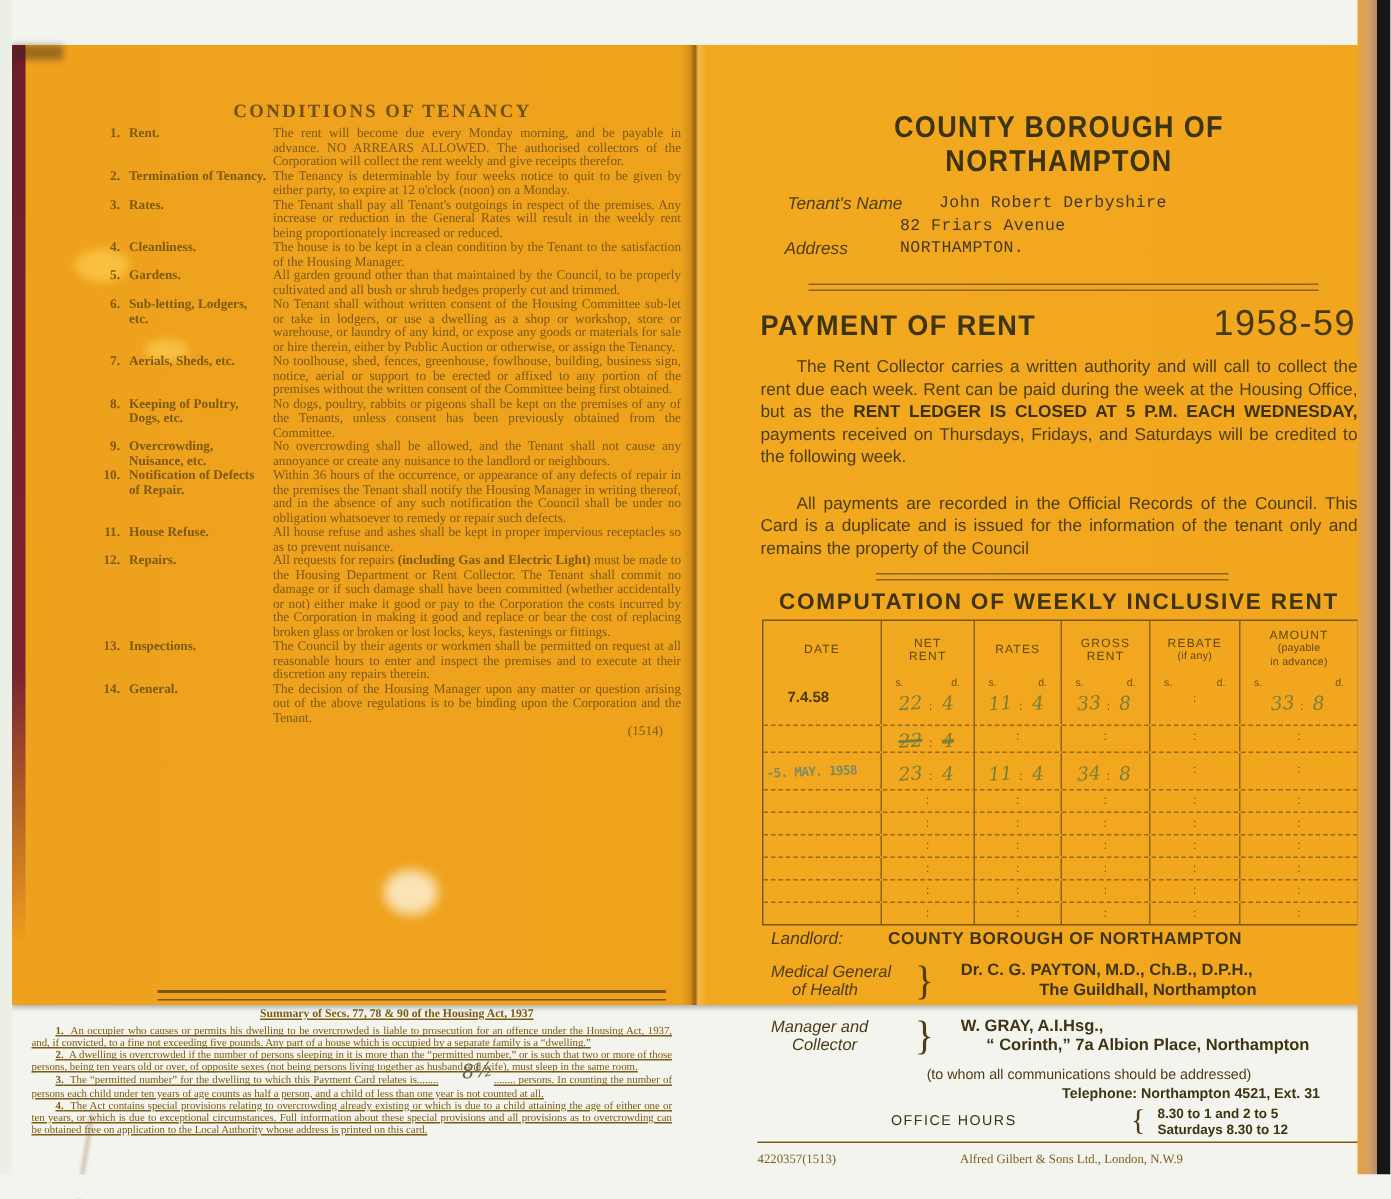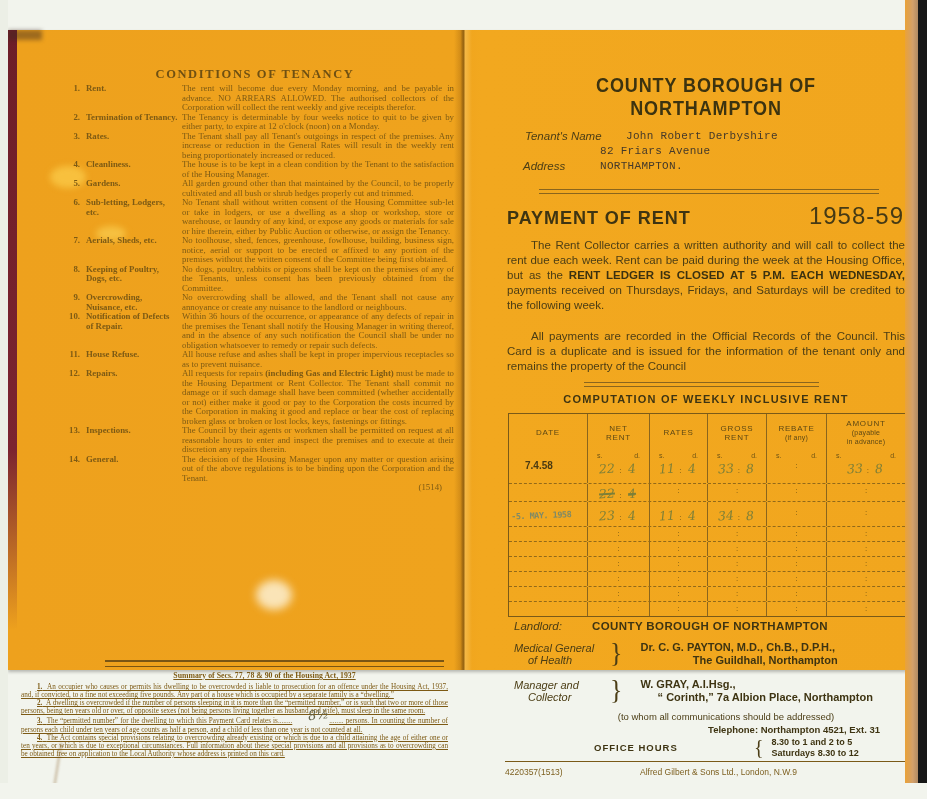--- a/index.html
+++ b/index.html
@@ -66,21 +66,21 @@
   .paytitle{font-weight:bold;font-size:19px;letter-spacing:1px;color:#3e3412;
         display:inline-block;transform:scaleX(.95);transform-origin:left;}
   .payyear{font-size:24px;color:#453a15;letter-spacing:1px;}
   .rpara{position:absolute;left:43px;right:13px;font-size:11.5px;line-height:15px;
         text-align:justify;text-indent:24px;color:#4b3d15;}
   .para1{top:208px;}
   .para2{top:299px;}
   .rbold{font-weight:bold;color:#3b3110;}
   .rule2{position:absolute;top:352px;left:120px;width:235px;}
   .comphead{position:absolute;top:363px;left:0;right:0;text-align:center;padding-left:30px;
-        font-weight:bold;font-size:11px;letter-spacing:1.2px;color:#3e3412;}
+        font-weight:bold;font-size:15px;letter-spacing:1.2px;color:#3e3412;}
   
   .rtable{position:absolute;top:383px;left:44px;width:398px;border:1.5px solid #7a5a18;
         box-sizing:border-box;}
   .trow{display:flex;border-top:1px dashed rgba(122,90,24,.8);}
   .trow:first-child{border-top:none;}
   .tc{position:relative;border-left:1px solid #8a651d;box-sizing:border-box;min-height:14px;}
   .tc:first-child{border-left:none;}
   .c0{width:78px;}.c1{width:62px;}.c2{width:58px;}.c3{width:59px;}.c4{width:60px;}.c5{flex:1;}
   .thead .tc{height:37px;display:flex;flex-direction:column;justify-content:center;
         align-items:center;text-align:center;}
@@ -113,26 +113,26 @@
   .orole .r2{padding-left:14px;}
   .brace{font-size:26px;color:#4b3d15;transform:scaleY(1.05);margin:0 4px;flex:none;
         font-family:"Liberation Serif",serif;}
   .odata{flex:1;line-height:13.5px;}
   .oname{font-weight:bold;color:#3e3412;padding-left:14px;}
   .oaddr{font-weight:bold;color:#3e3412;text-align:center;padding-right:4px;}
   .commnote{text-align:center;font-size:9.5px;margin-top:5px;padding-left:30px;}
   .tel{text-align:right;font-weight:bold;font-size:9.5px;color:#3e3412;margin-top:2px;
         padding-right:28px;}
   .hoursrow{display:flex;align-items:center;margin-top:1px;padding-left:80px;}
-  .ohlabel{font-weight:bold;font-size:9.5px;letter-spacing:1px;color:#3e3412;width:120px;}
+  .ohlabel{font-weight:normal;font-size:9.5px;letter-spacing:1px;color:#3e3412;width:120px;}
   .obrace{font-size:20px;margin:0 8px 0 40px;flex:none;font-family:"Liberation Serif",serif;}
   .ohlines{font-weight:bold;font-size:9px;line-height:11px;color:#3e3412;}
   .footrule{position:absolute;left:41px;right:6px;top:731px;border-top:1px solid #7a5a18;}
   .rfoot{position:absolute;left:41px;right:10px;top:737px;display:flex;
-        font-family:Liberation Sans, sans-serif;font-size:8.5px;color:#7d5f1f;}
+        font-family:Liberation Serif, serif;font-size:8.5px;color:#7d5f1f;}
   .fcode{width:95px;flex:none;}
   .fprinter{padding-left:40px;}
 </style>
 </head>
 <body>
 
 <div class="card">
   <div class="maroon-strip"></div>
   <div class="corner-smudge"></div>
   <div class="stain stain-a"></div>

